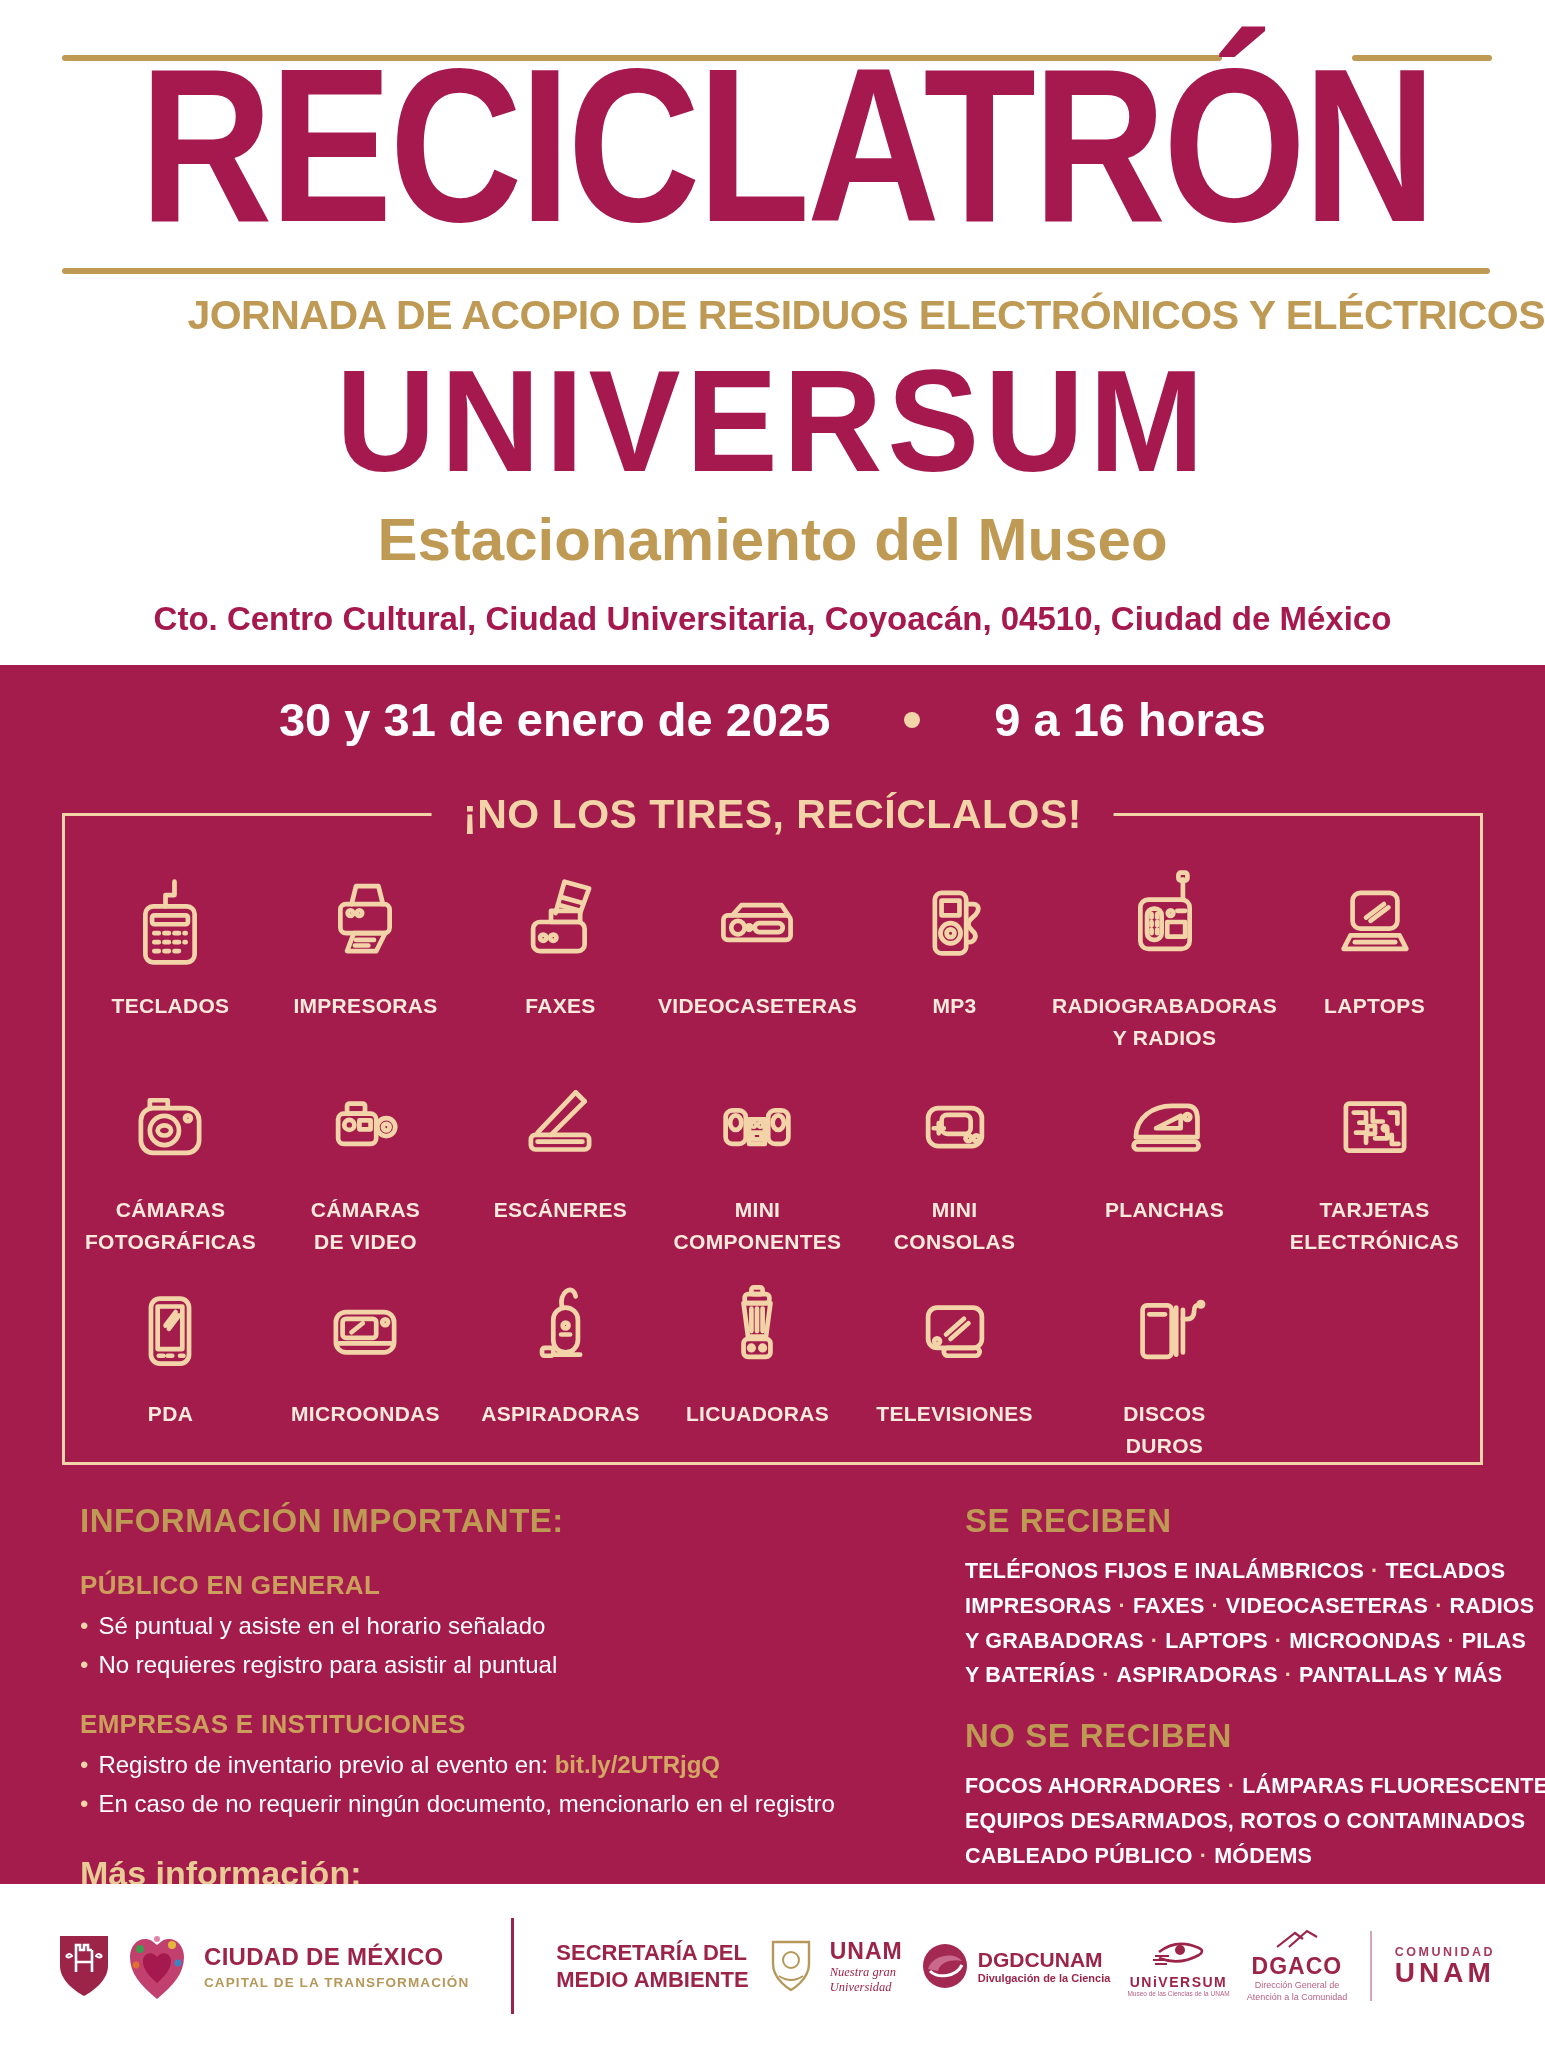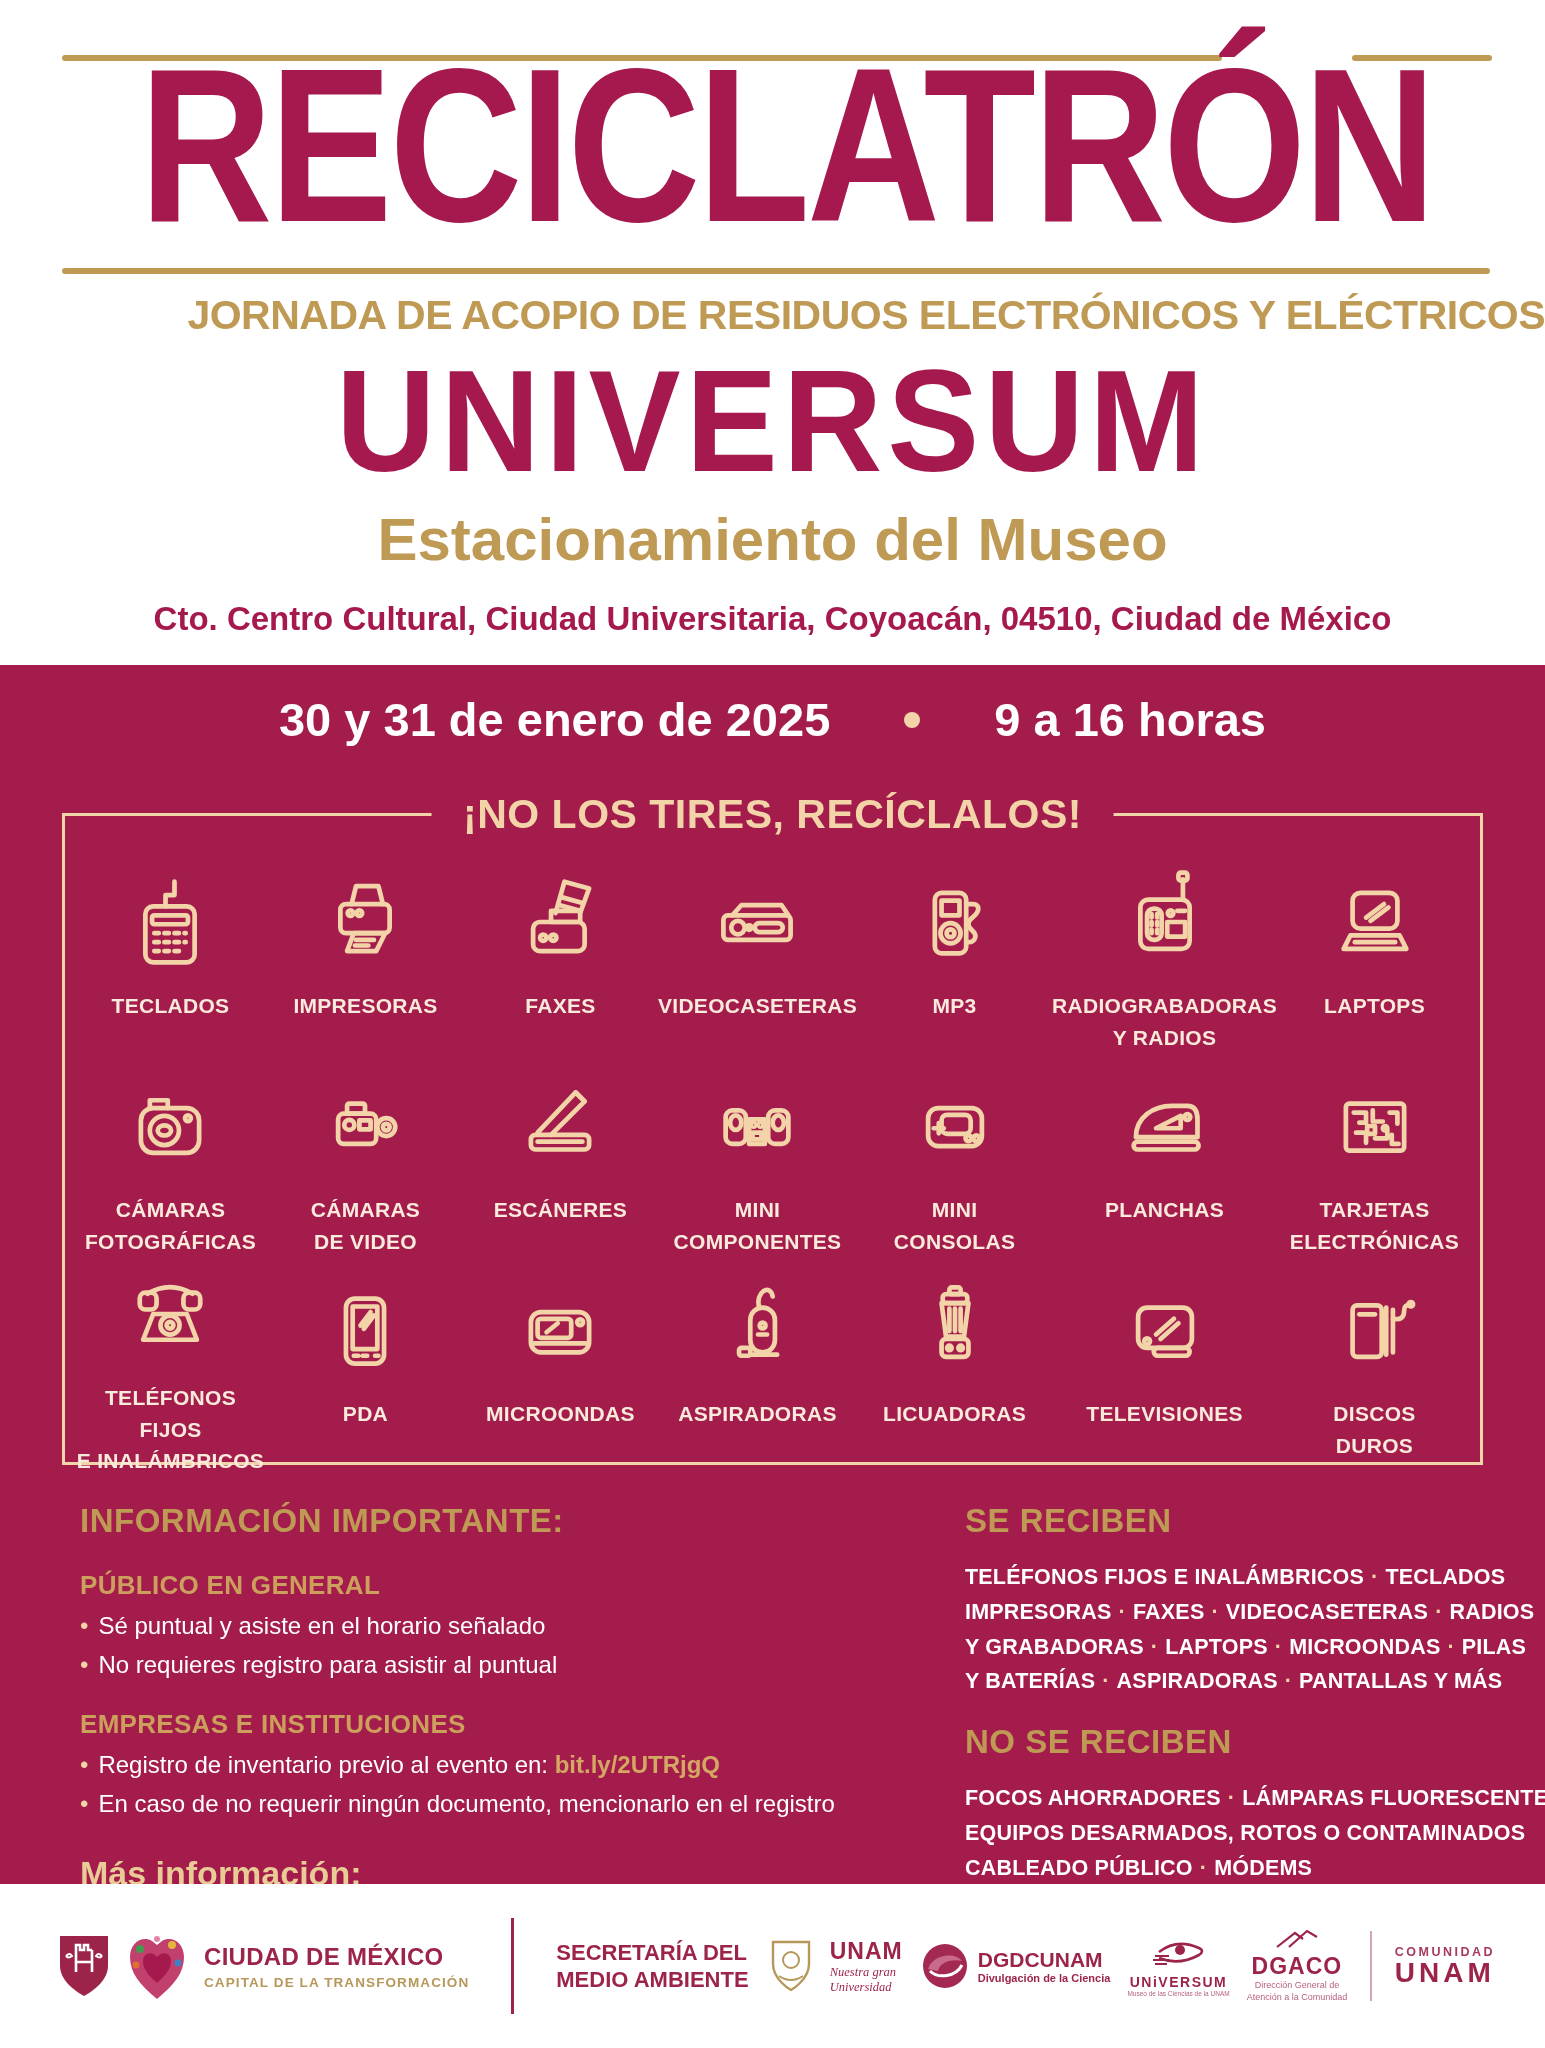--- a/index.html
+++ b/index.html
@@ -58,21 +58,21 @@
   .h-gold{font-size:33px;font-weight:bold;color:var(--gold);letter-spacing:0.5px;}
   .sub-head{font-size:26px;font-weight:bold;color:#CD9F5C;margin-top:30px;letter-spacing:0.3px;}
   .bullet{display:flex;gap:10px;margin-top:11px;font-size:24px;color:#fff;align-items:baseline;}
   .b-dot{color:var(--cream);font-size:24px;}
   .glink{color:var(--link-gold);font-weight:bold;}
   .more-info{font-size:34px;font-weight:bold;color:var(--light-gold);margin-top:36px;}
   .contact-row{display:flex;align-items:center;gap:26px;margin-top:16px;font-size:29px;color:#fff;}
   .c-dot{width:11px;height:11px;border-radius:50%;background:var(--link-gold);flex:0 0 auto;}
   .dotline{font-size:21.5px;font-weight:bold;color:#fff;line-height:1.62;white-space:nowrap;letter-spacing:0.2px;}
   .sep{color:var(--cream);padding:0 7px;}
-  .lines-block{margin-top:20px;}
+  .lines-block{margin-top:14px;}
   .h-gold2{font-size:33px;font-weight:bold;color:var(--gold);margin-top:24px;letter-spacing:0.5px;}
   .limit-note{font-size:23px;font-weight:bold;color:var(--gold);margin-top:16px;letter-spacing:0.3px;}
 
   
   .footer{position:absolute;left:0;top:1884px;width:1545px;height:164px;background:#fff;
     display:flex;justify-content:space-between;align-items:center;padding:0 50px 0 58px;border-radius:6px;}
   .f-left{display:flex;align-items:center;gap:16px;}
   .cdmx-text .name{font-size:24px;font-weight:bold;color:var(--footer-maroon);letter-spacing:0.3px;}
   .cdmx-text .tagline{font-size:13.5px;font-weight:bold;color:var(--footer-gold);letter-spacing:1.1px;margin-top:4px;}
   .v-div{width:3px;height:96px;background:var(--footer-maroon);margin:0 26px;}
@@ -288,33 +288,20 @@
               <path d="M31 38 h11 v9 h-6 M48 36 v10 h9 M63 38 h7 v10 M33 56 h9 v9 M50 61 h11 v-7 M65 58 v8 h6"></path>
               <rect x="43" y="50" width="7" height="7"></rect>
               <circle cx="59" cy="52" r="2"></circle>
             </svg>
           </div>
           <div class="dev-label">TARJETAS<br>ELECTRÓNICAS</div>
         </div>
         <div class="cell">
           <div class="dev-icon">
             <svg viewBox="0 0 100 100">
-              <rect x="23" y="31" width="15" height="15" rx="5"></rect>
-              <rect x="62" y="31" width="15" height="15" rx="5"></rect>
-              <path d="M30 32 Q50 20 70 32"></path>
-              <path d="M35 50 H65 L74 73 H26 Z"></path>
-              <circle cx="50" cy="60" r="8.5"></circle>
-              <circle cx="50" cy="60" r="3"></circle>
-            </svg>
-          </div>
-          <div class="dev-label">TELÉFONOS FIJOS<br>E INALÁMBRICOS</div>
-        </div>
-        <div class="cell">
-          <div class="dev-icon">
-            <svg viewBox="0 0 100 100">
               <rect x="33" y="22" width="34" height="58" rx="8"></rect>
               <rect x="39" y="29" width="22" height="38"></rect>
               <path d="M46 46 L55 34 M49 49 L58 37"></path>
               <path d="M40 73 h4 M48 73 h7 M59 73 h3" stroke-dasharray="4 3"></path>
             </svg>
           </div>
           <div class="dev-label">PDA</div>
         </div>
         <div class="cell">
           <div class="dev-icon">

